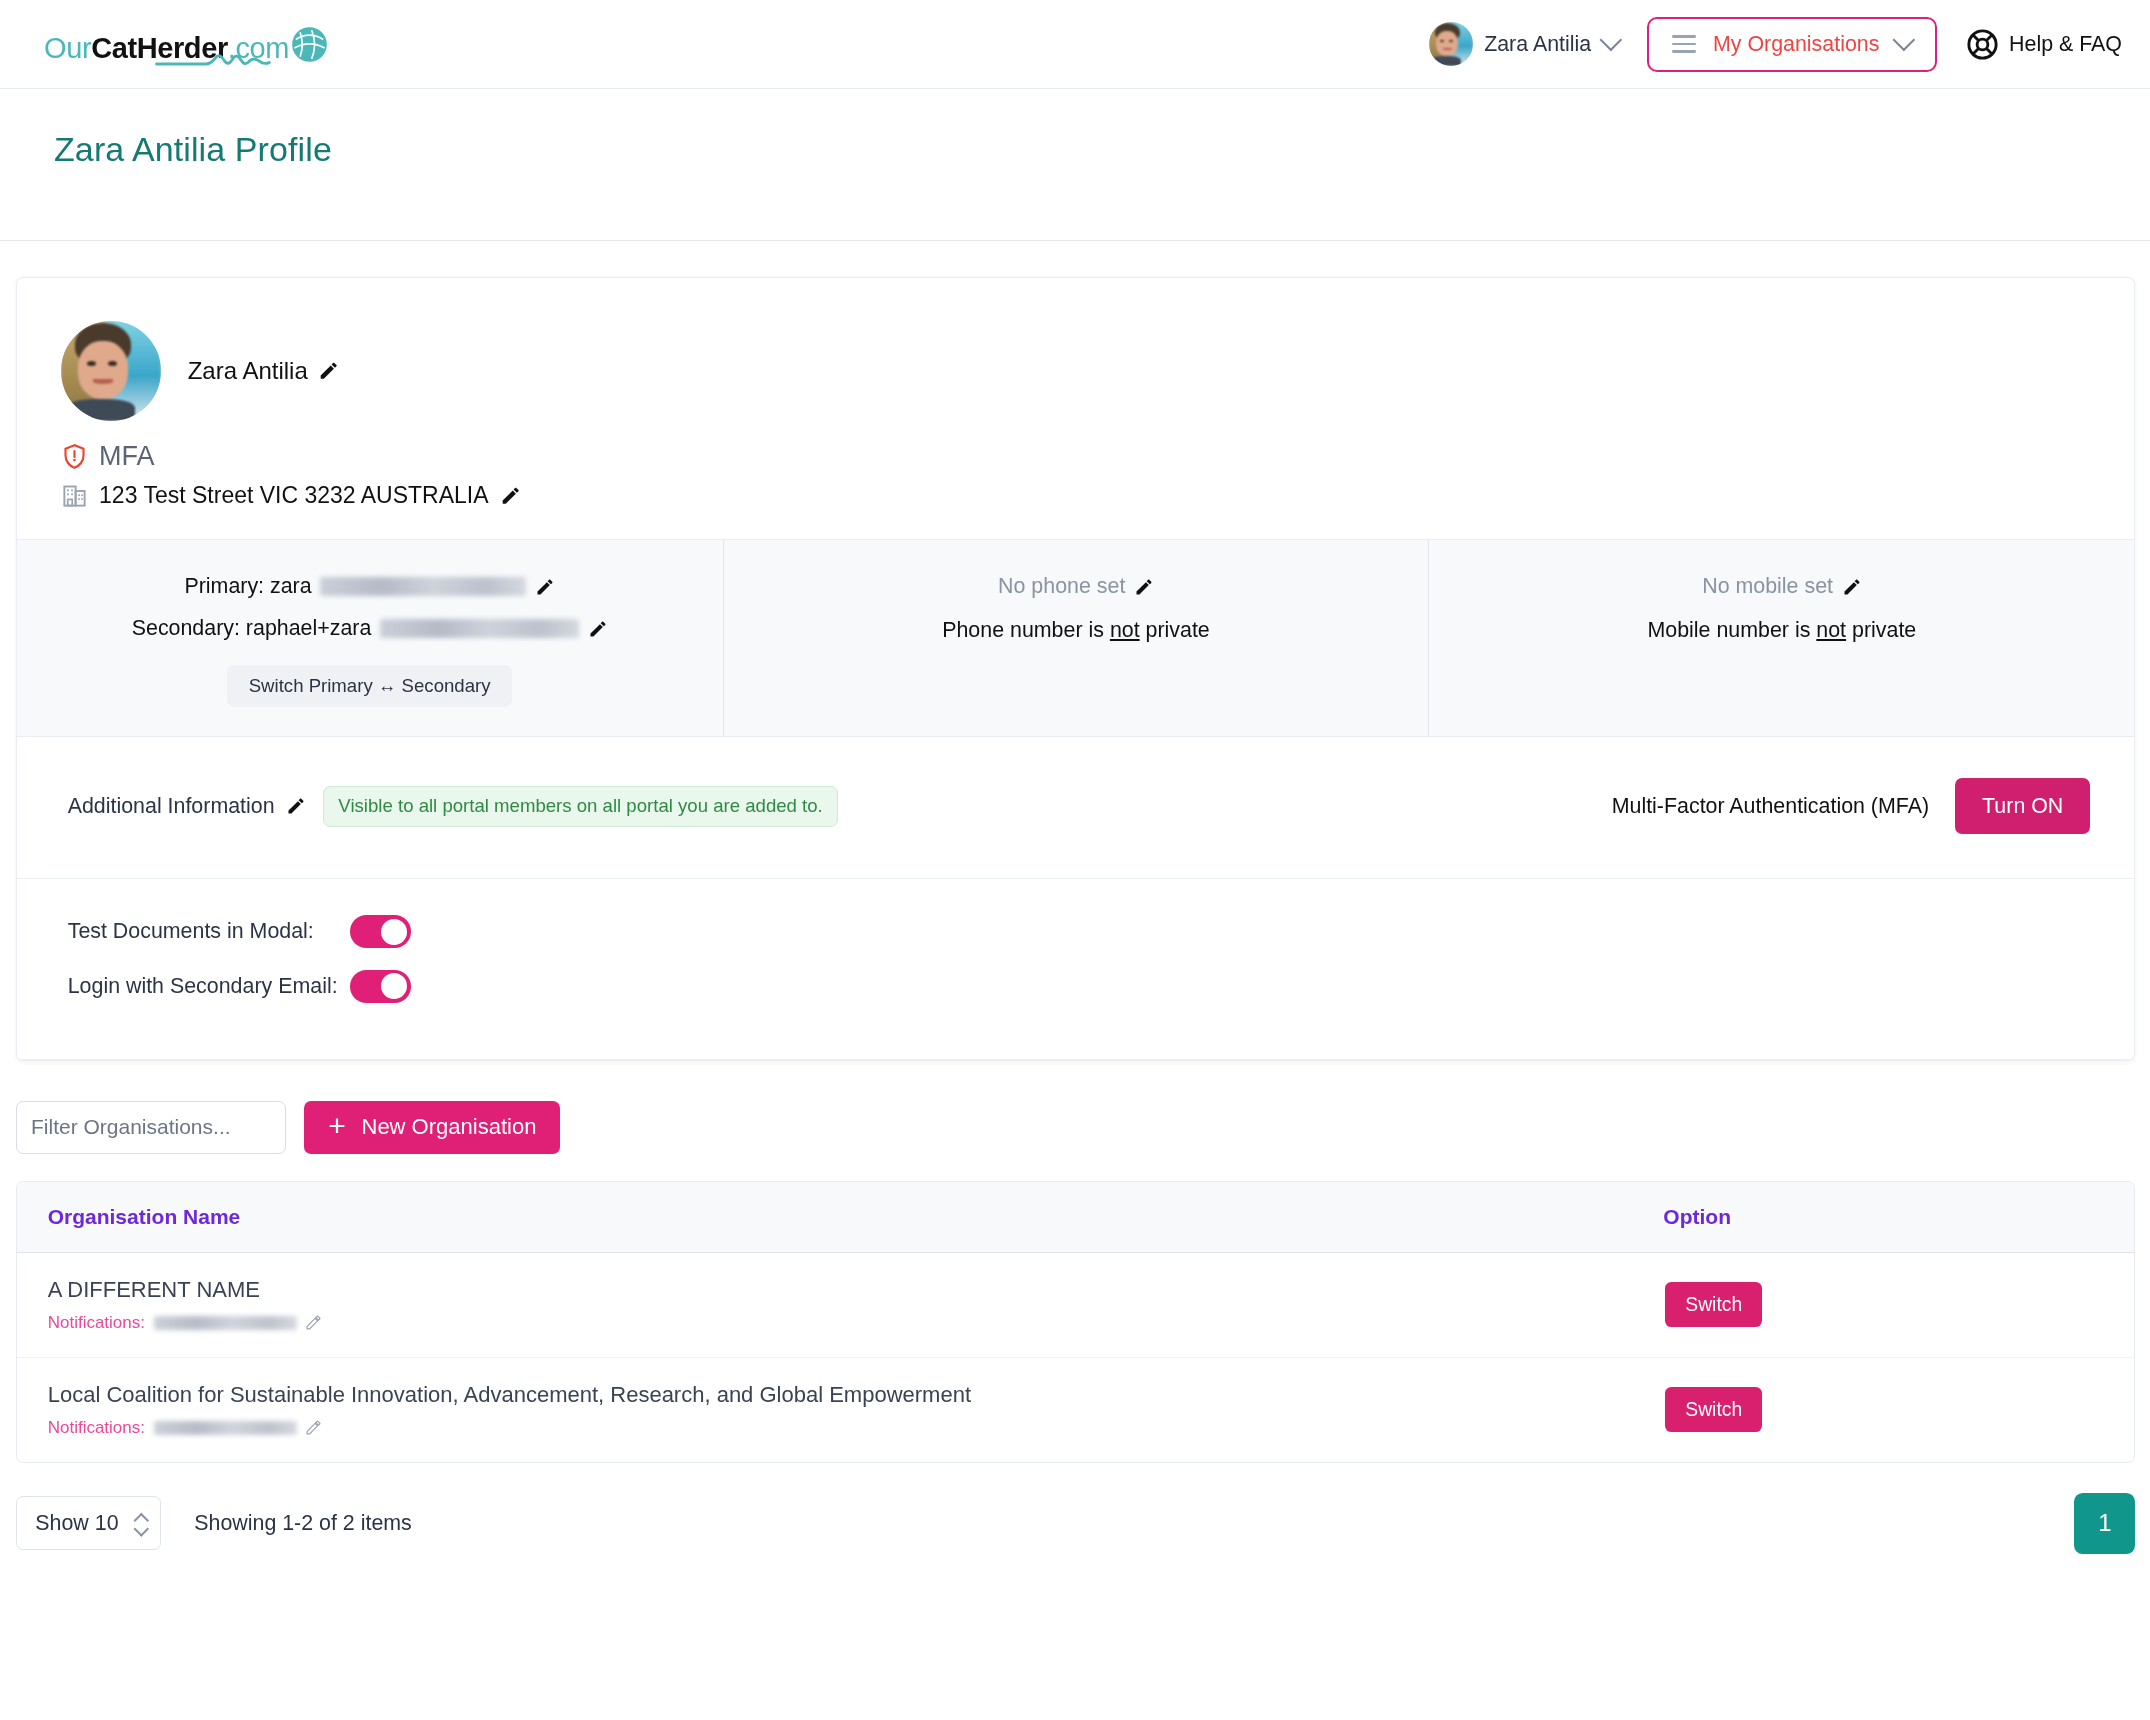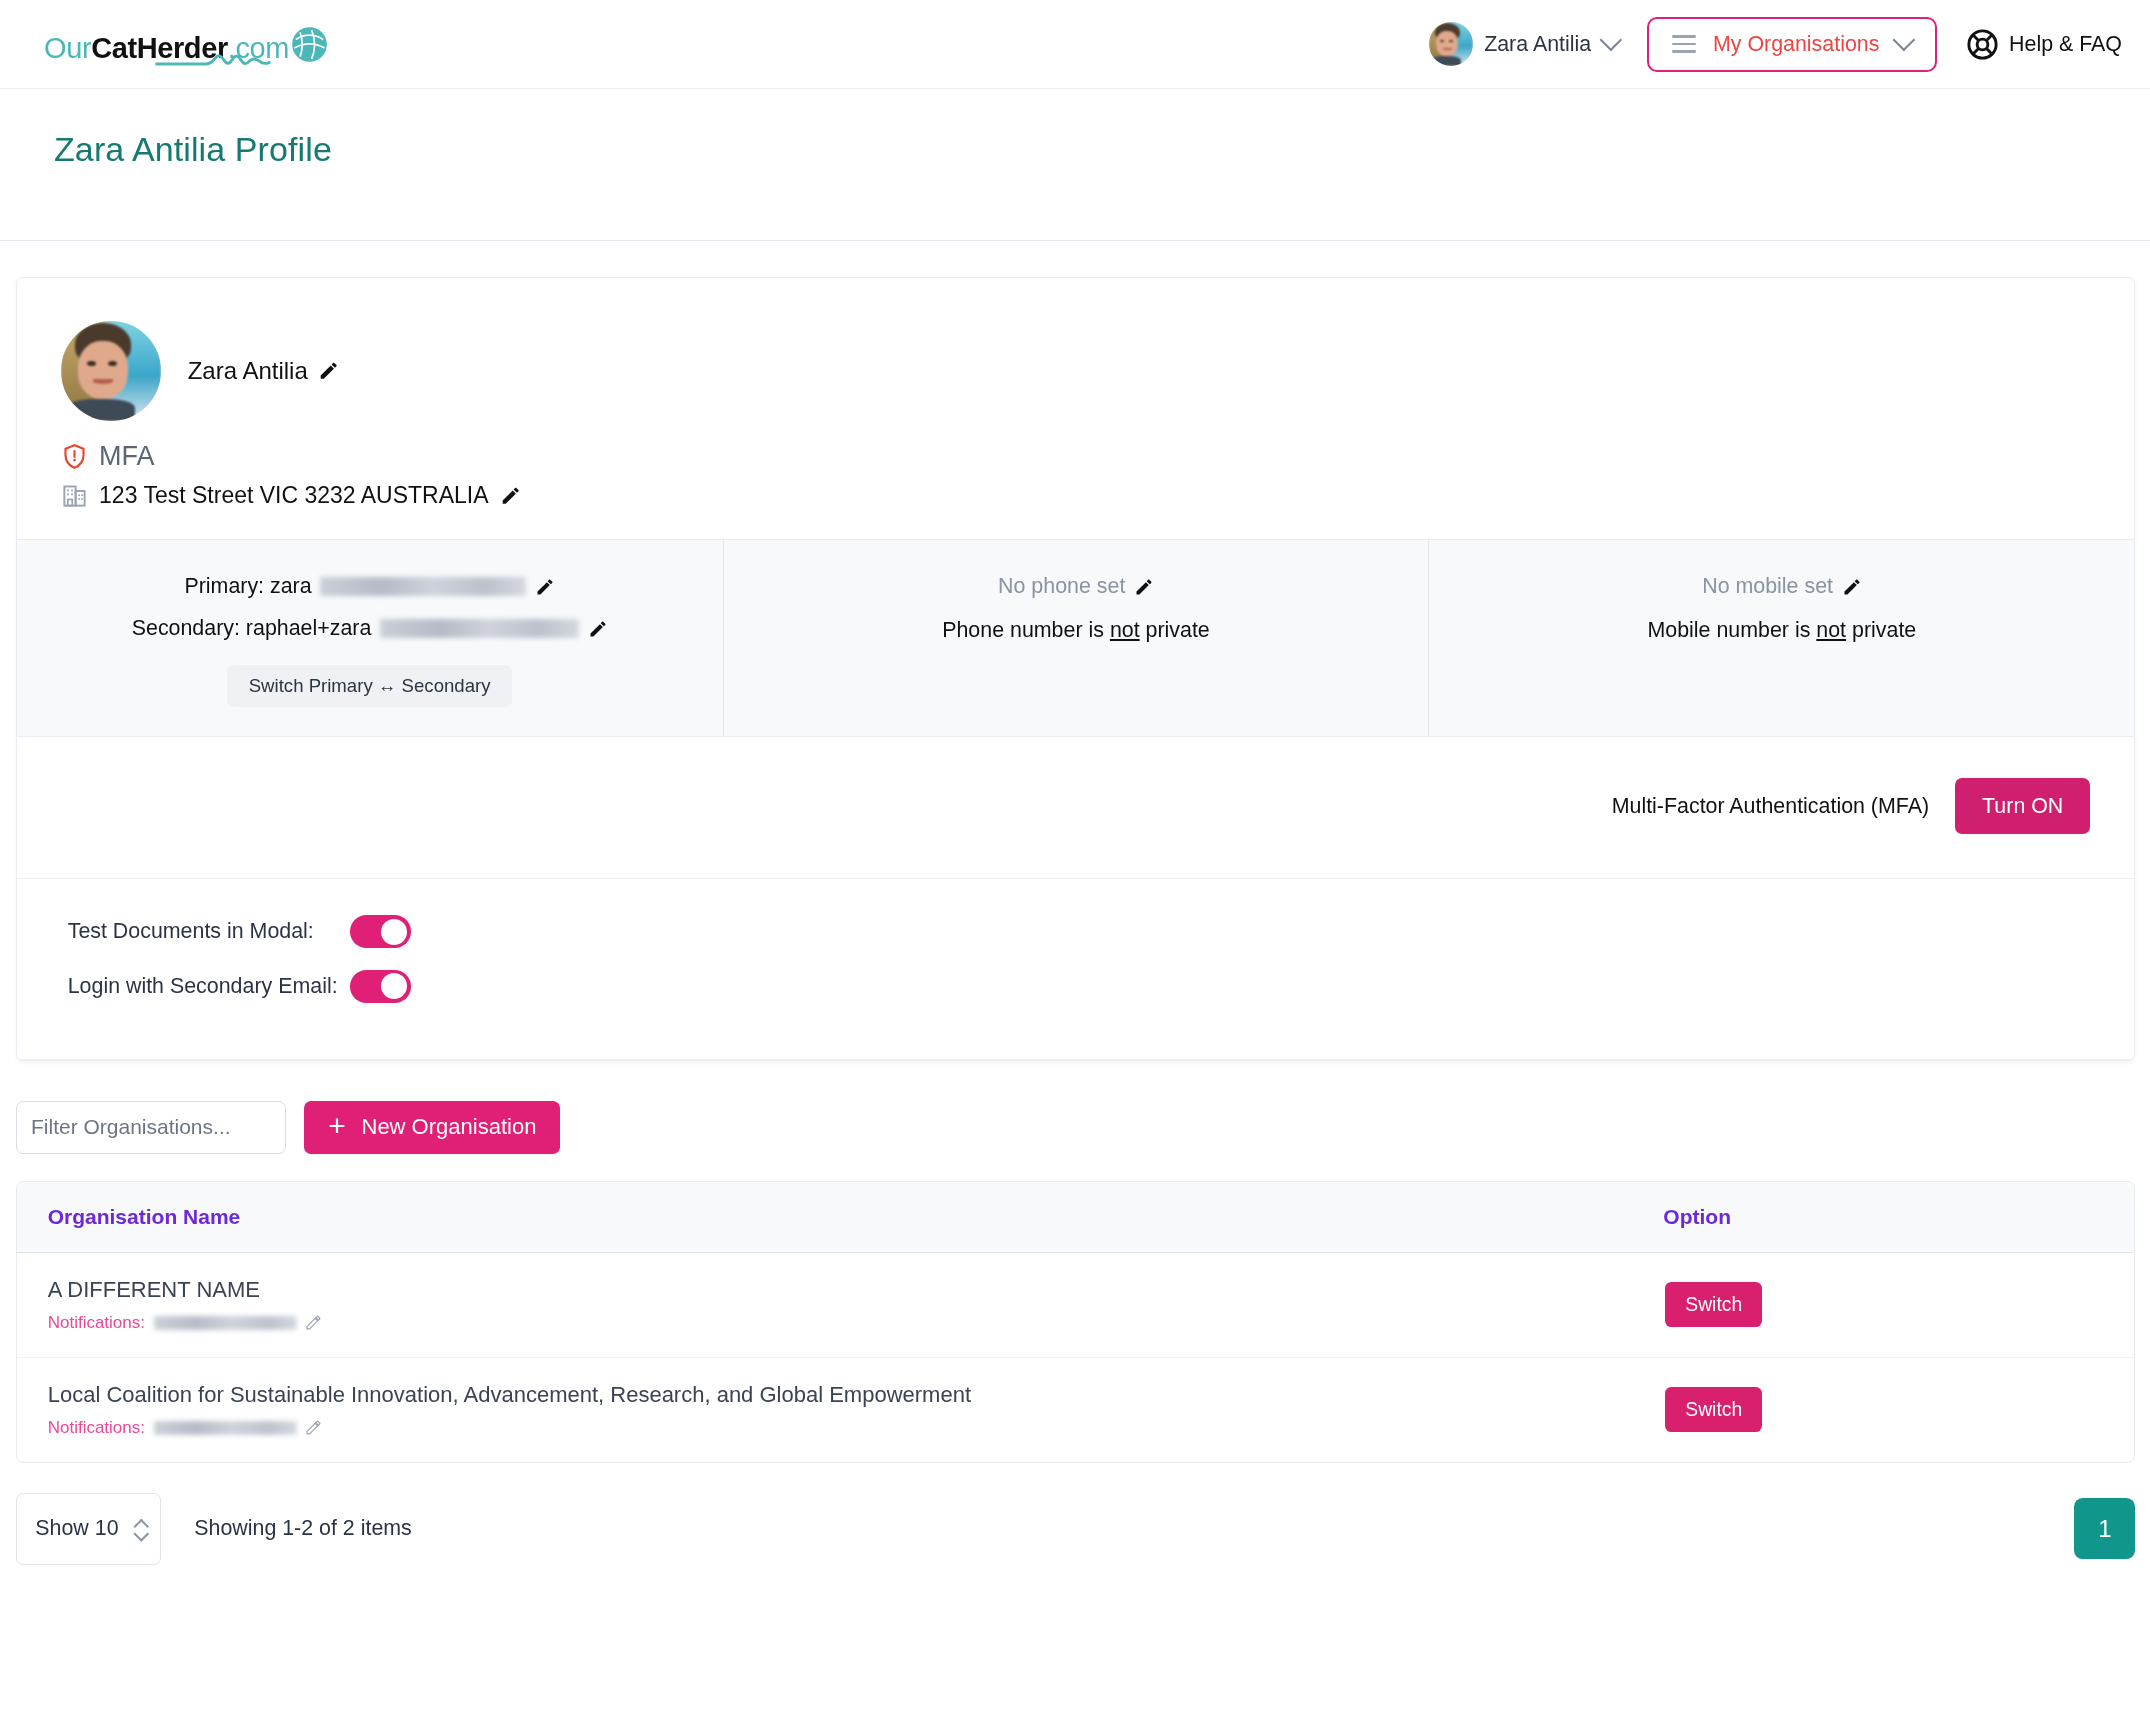--- a/index.html
+++ b/index.html
@@ -288,21 +288,21 @@
 
   
   .footer {
     display: flex; align-items: center;
     padding: 30px 15.7px 0 15.7px;
   }
   .show-select {
     border: 1.4px solid #dfe3ea;
     border-radius: 7.1px;
     background: #fff;
-    height: 72px;
+    height: 54px;
     padding: 0 13px 0 18.6px;
     display: flex; align-items: center; gap: 15.7px;
     font-size: 21.4px; color: #2b3445;
     cursor: pointer;
   }
   .stepper { display: flex; flex-direction: column; gap: 5px; }
   .stepper i { display: block; width: 13px; height: 7.1px; position: relative; }
   .stepper i::before {
     content: ""; position: absolute; left: 1.4px; top: 1.4px;
     width: 8.6px; height: 8.6px;
@@ -497,20 +497,28 @@
           <path d="M3 17.5V21h3.5L17.8 9.7l-3.5-3.5L3 17.5z" fill="#111"></path>
           <path d="M20.7 7.1c.4-.4.4-1 0-1.4l-2.4-2.4c-.4-.4-1-.4-1.4 0l-1.7 1.7 3.8 3.8 1.7-1.7z" fill="#111"></path>
         </svg>
       </div>
       <div class="privacy"><span>Mobile number is </span><u>not</u><span> private</span></div>
     </div>
 
   </div>
 
   <div class="addl-row">
+    <div class="addl-left">
+      <span class="addl-label">Additional Information</span>
+      <svg class="pencil" width="20" height="20" viewBox="0 0 24 24">
+        <path d="M3 17.5V21h3.5L17.8 9.7l-3.5-3.5L3 17.5z" fill="#111"></path>
+        <path d="M20.7 7.1c.4-.4.4-1 0-1.4l-2.4-2.4c-.4-.4-1-.4-1.4 0l-1.7 1.7 3.8 3.8 1.7-1.7z" fill="#111"></path>
+      </svg>
+      <span class="visible-badge">Visible to all portal members on all portal you are added to.</span>
+    </div>
     <div class="addl-right">
       <span class="mfa-label">Multi-Factor Authentication (MFA)</span>
       <button class="btn-pink">Turn ON</button>
     </div>
   </div>
 
   <div class="toggles">
     <div class="toggle-row">
       <span class="toggle-label">Test Documents in Modal:</span>
       <div class="toggle"></div>

